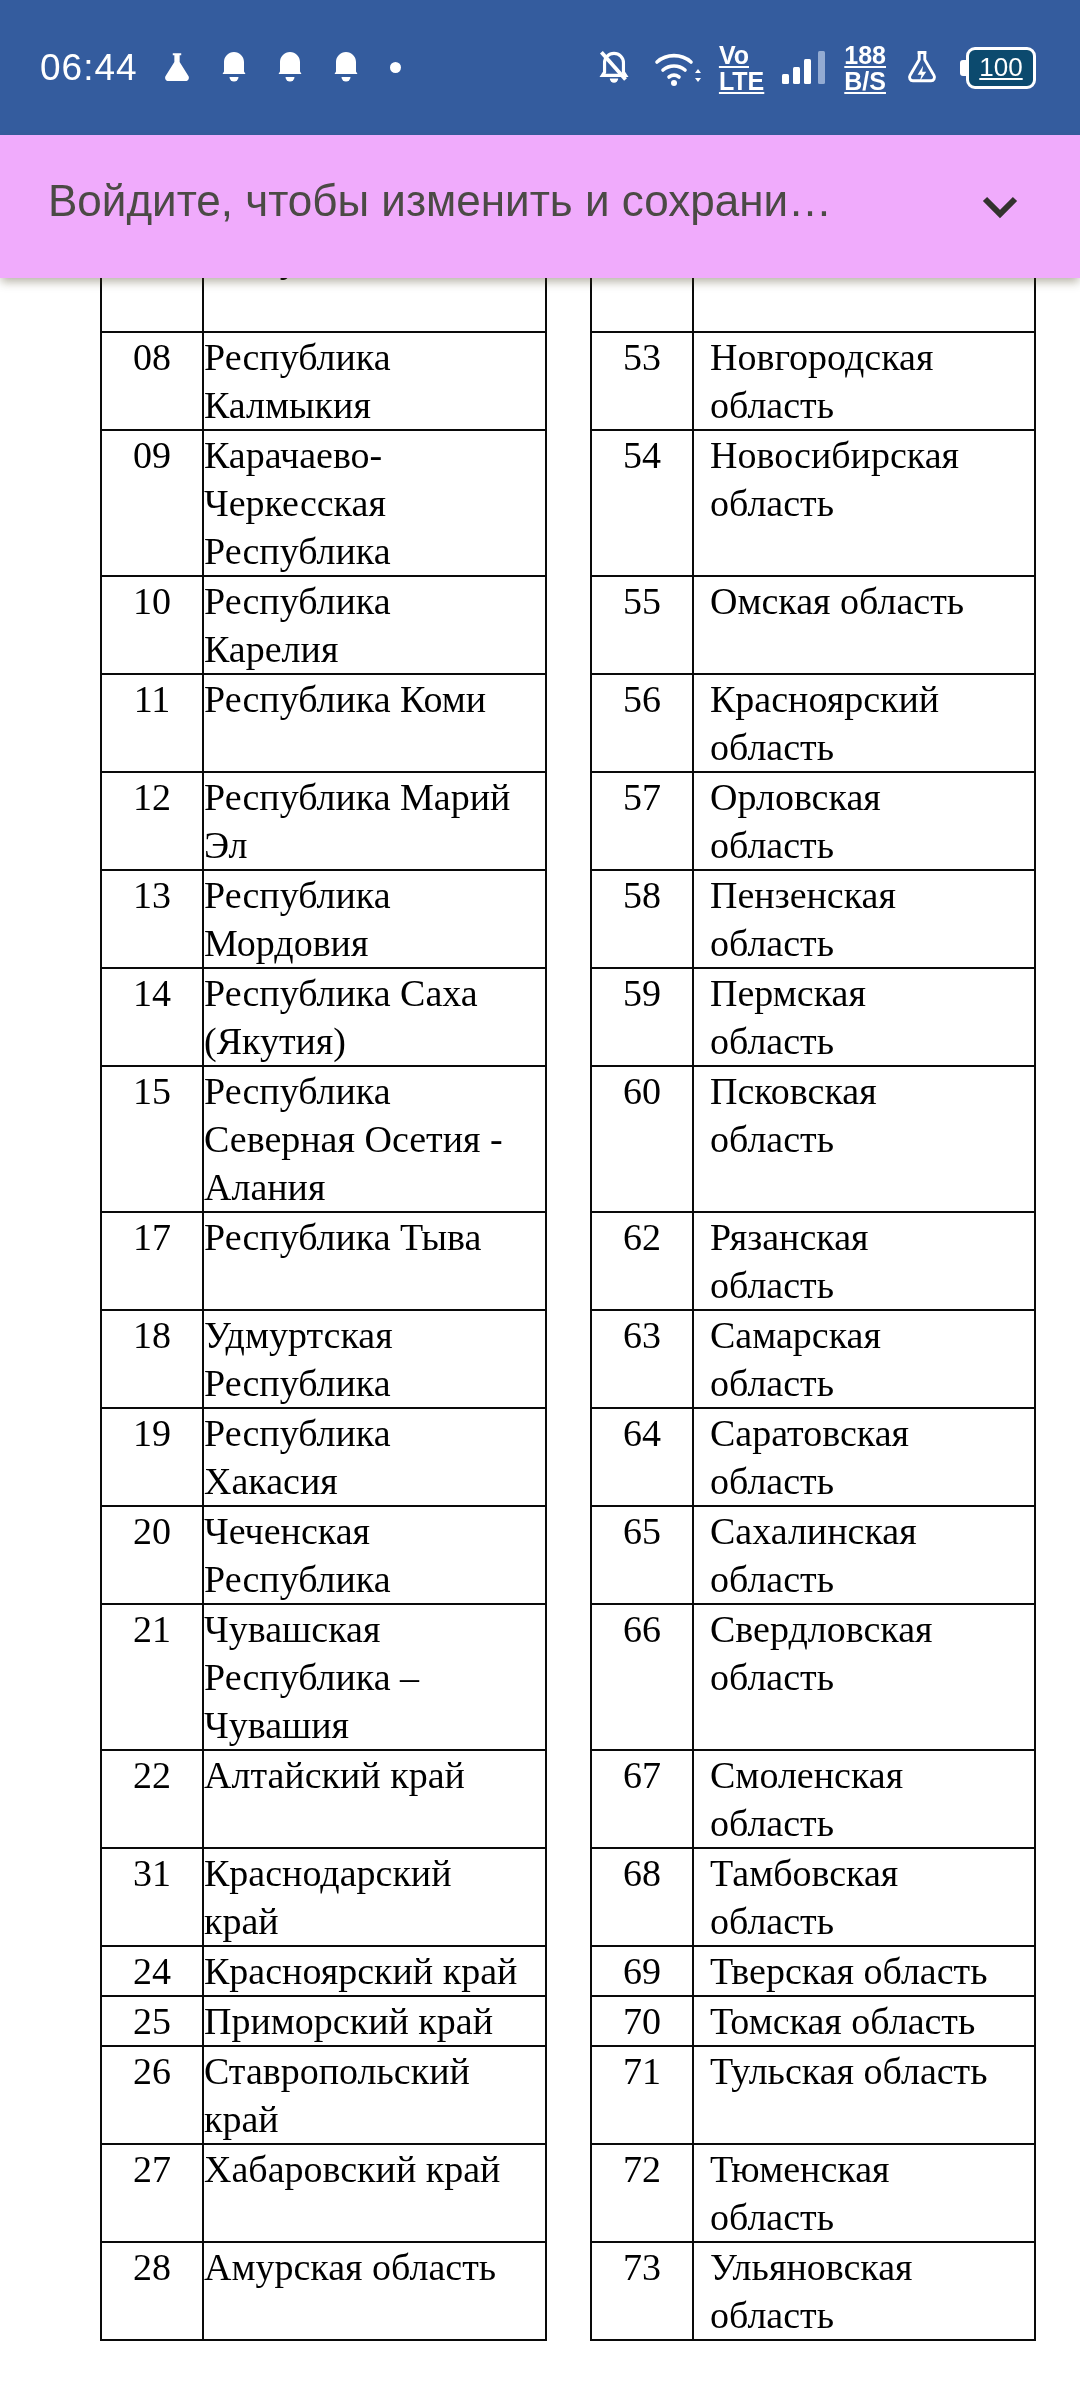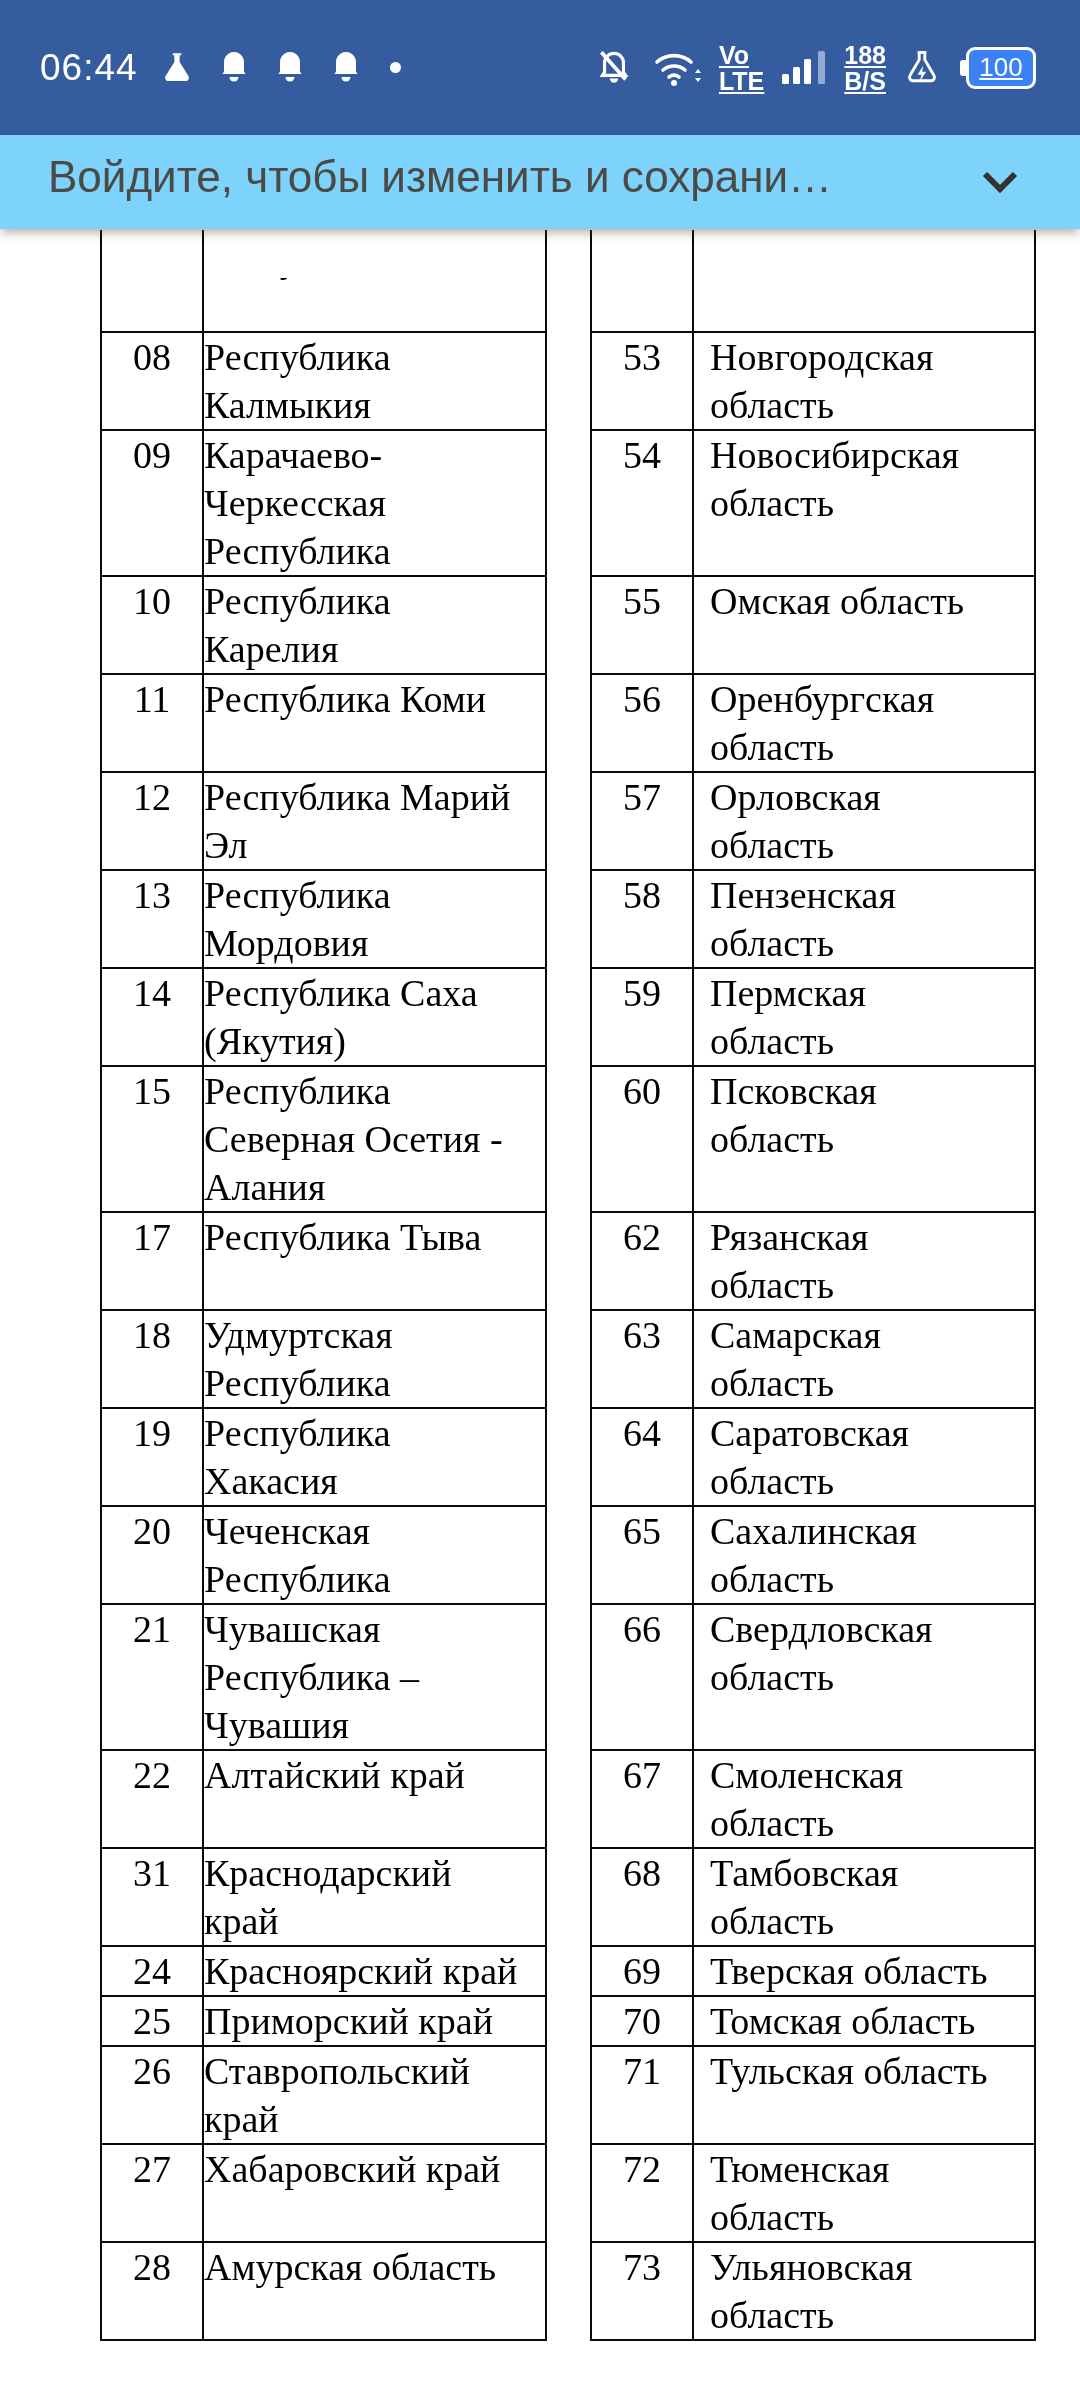--- a/index.html
+++ b/index.html
@@ -14,27 +14,27 @@
   }
   .sb-left{display:flex;align-items:center;gap:20px;}
   .sb-time{font-size:37px;letter-spacing:1px;}
   .sb-icon{display:block;}
   .sb-dot{width:11px;height:11px;border-radius:50%;background:#fff;margin-left:6px;}
   .sb-spacer{flex:1;}
   .sb-right{display:flex;align-items:center;gap:16px;text-decoration:underline;}
   .sb-stack{font-size:25px;font-weight:bold;line-height:26px;text-align:left;}
   .battery{
     position:relative;width:64px;height:36px;border:3px solid #fff;border-radius:9px;
-    background:#3b82f6;display:flex;align-items:center;justify-content:center;margin-left:8px;
+    background:#0c4a6e;display:flex;align-items:center;justify-content:center;margin-left:8px;
   }
   .battery-nub{position:absolute;left:-9px;top:10px;width:6px;height:16px;background:#fff;border-radius:3px 0 0 3px;}
   .battery-level{font-size:26px;color:#fff;}
   
   .banner{
-    position:relative;z-index:3;height:94px;background:#7dd3fc;
+    position:relative;z-index:3;height:143px;background:#f0abfc;
     display:flex;align-items:center;box-sizing:border-box;padding:0 110px 11px 48px;
     box-shadow:0 5px 9px -1px rgba(70,60,30,.38);
   }
   .banner-text{
     font-size:44px;color:#4B4A45;white-space:nowrap;overflow:hidden;
     text-overflow:ellipsis;max-width:860px;
   }
   .banner-chevron{position:absolute;right:62px;top:50%;margin-top:-12px;}
   
   .doc{position:absolute;left:0;top:230px;width:1080px;z-index:1;}
@@ -163,21 +163,21 @@
     <td class="gap"></td>
     <td class="code">55</td>
     <td class="name r">Омская область</td>
   </tr>
 
   <tr>
     <td class="code">11</td>
     <td class="name">Республика Коми</td>
     <td class="gap"></td>
     <td class="code">56</td>
-    <td class="name r">Оренбургская
+    <td class="name r">Красноярский
 область</td>
   </tr>
 
   <tr>
     <td class="code">12</td>
     <td class="name">Республика Марий
 Эл</td>
     <td class="gap"></td>
     <td class="code">57</td>
     <td class="name r">Орловская

